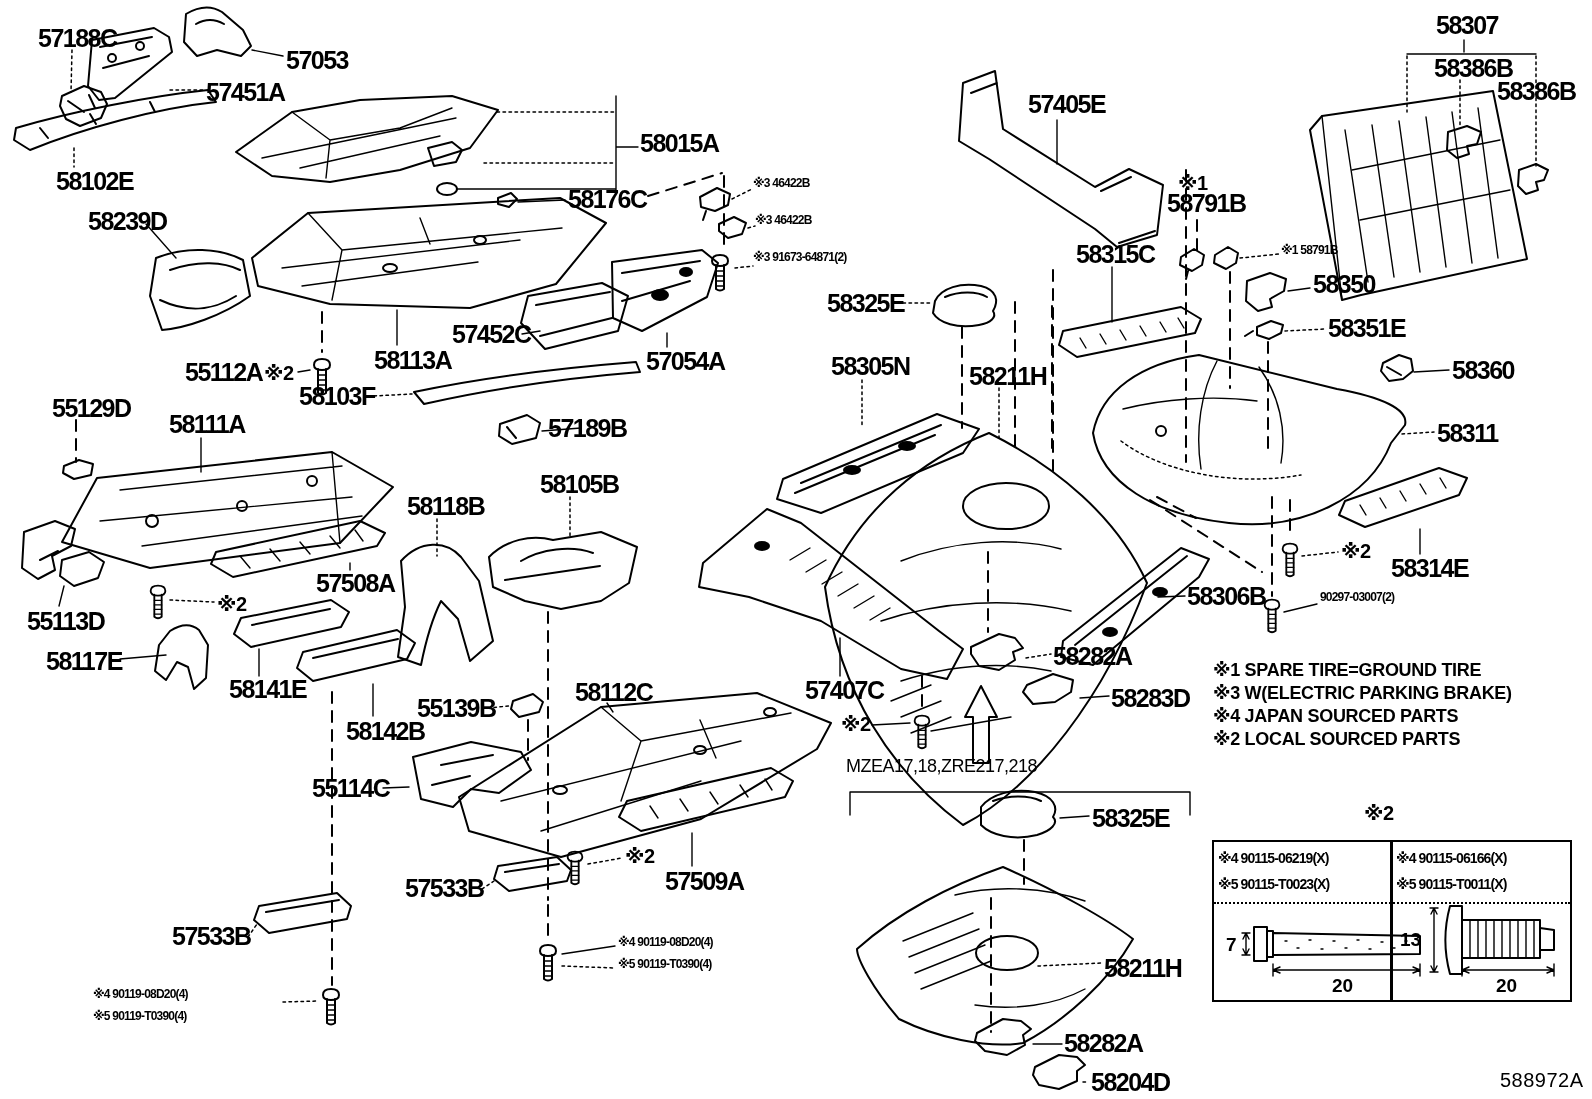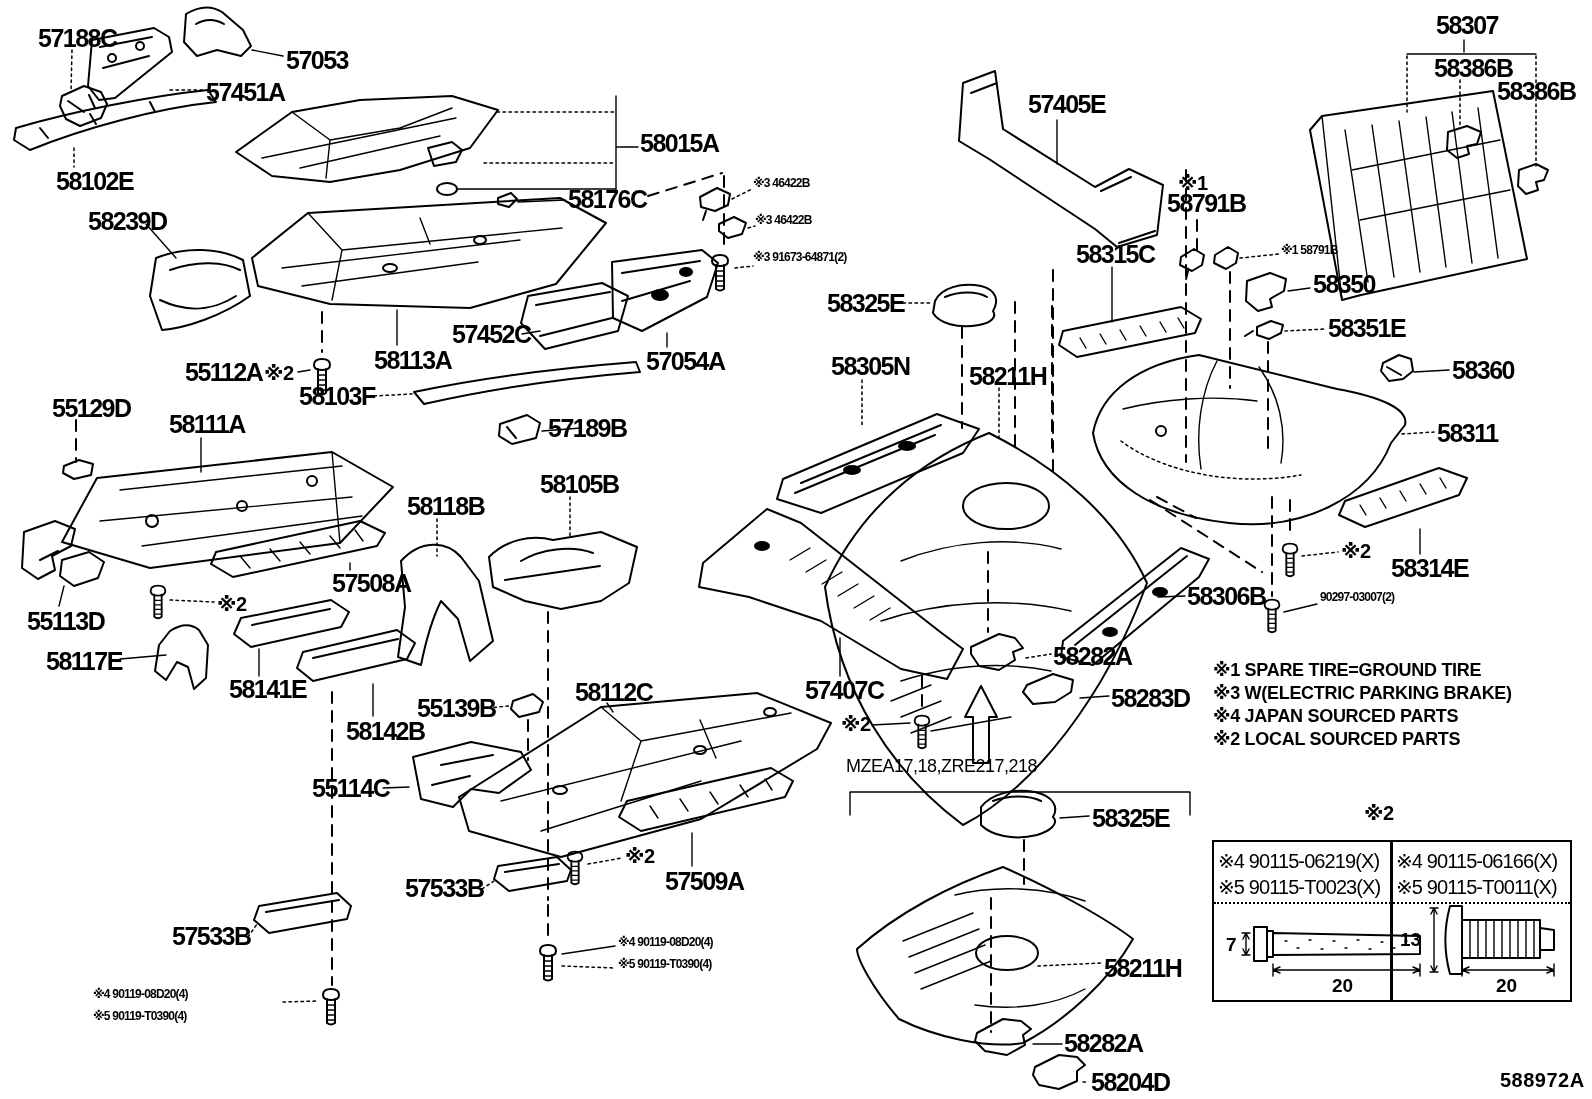--- a/index.html
+++ b/index.html
@@ -3,23 +3,23 @@
 <meta charset="utf-8">
 <style>
   html,body{margin:0;padding:0;background:#fff}
   .stage{position:relative;width:1592px;height:1099px;background:#ffffff;overflow:hidden;
          font-family:"Liberation Sans","DejaVu Sans",sans-serif;color:#000}
   .lbl{position:absolute;white-space:nowrap;font-weight:bold;line-height:1}
   .L{font-size:25px;letter-spacing:-1.5px}
   .M{font-size:12px;letter-spacing:-0.8px}
   .S{font-size:20px;letter-spacing:-0.5px}
   .note{position:absolute;white-space:nowrap;font-weight:bold;font-size:18px;letter-spacing:-0.3px;line-height:1}
-  .cell{position:absolute;white-space:nowrap;font-weight:normal;font-size:20px;letter-spacing:-0.9px;line-height:1}
+  .cell{position:absolute;white-space:nowrap;font-weight:bold;font-size:14px;letter-spacing:-0.9px;line-height:1}
   .dim{position:absolute;white-space:nowrap;font-weight:bold;font-size:19px;line-height:1}
-  .fig{position:absolute;white-space:nowrap;font-weight:700;font-size:20px;letter-spacing:.5px;line-height:1}
+  .fig{position:absolute;white-space:nowrap;font-weight:400;font-size:20px;letter-spacing:.5px;line-height:1}
   .variant{position:absolute;white-space:nowrap;font-weight:normal;font-size:18px;letter-spacing:-0.5px;line-height:1}
   .art{position:absolute;left:0;top:0}
   .ln{stroke:#000;fill:none;stroke-width:2;stroke-linejoin:round;stroke-linecap:round}
   .thin{stroke-width:1.4}
   .dot{stroke-dasharray:2.5 3.5;stroke-width:1.5}
   .dash{stroke-dasharray:11 8;stroke-width:2}
   .blk{fill:#000;stroke:none}
   .tbl{position:absolute;left:1212px;top:840px;width:356px;height:158px;border:2.5px solid #000}
   .tbl .vdiv{position:absolute;left:176px;top:0;width:2.5px;height:100%;background:#000}
   .tbl .hdiv{position:absolute;left:0;top:60px;width:100%;border-top:2.5px dotted #000}
@@ -386,21 +386,21 @@
 <div class="lbl L" style="left:169px;top:412px">58111A</div>
 <div class="lbl L" style="left:646px;top:349px">57054A</div>
 <div class="lbl L" style="left:831px;top:354px">58305N</div>
 <div class="lbl L" style="left:969px;top:364px">58211H</div>
 <div class="lbl L" style="left:1437px;top:421px">58311</div>
 <div class="lbl L" style="left:548px;top:416px">57189B</div>
 <div class="lbl L" style="left:540px;top:472px">58105B</div>
 <div class="lbl L" style="left:407px;top:494px">58118B</div>
 <div class="lbl S" style="left:1341px;top:541px">※2</div>
 <div class="lbl L" style="left:1391px;top:556px">58314E</div>
-<div class="lbl L" style="left:332px;top:571px">57508A</div>
+<div class="lbl L" style="left:316px;top:571px">57508A</div>
 <div class="lbl S" style="left:217px;top:594px">※2</div>
 <div class="lbl L" style="left:1187px;top:584px">58306B</div>
 <div class="lbl M" style="left:1320px;top:591px">90297-03007(2)</div>
 <div class="lbl L" style="left:27px;top:609px">55113D</div>
 <div class="lbl L" style="left:46px;top:649px">58117E</div>
 <div class="lbl L" style="left:229px;top:677px">58141E</div>
 <div class="lbl L" style="left:346px;top:719px">58142B</div>
 <div class="lbl L" style="left:417px;top:696px">55139B</div>
 <div class="lbl L" style="left:575px;top:680px">58112C</div>
 <div class="lbl L" style="left:805px;top:678px">57407C</div>

